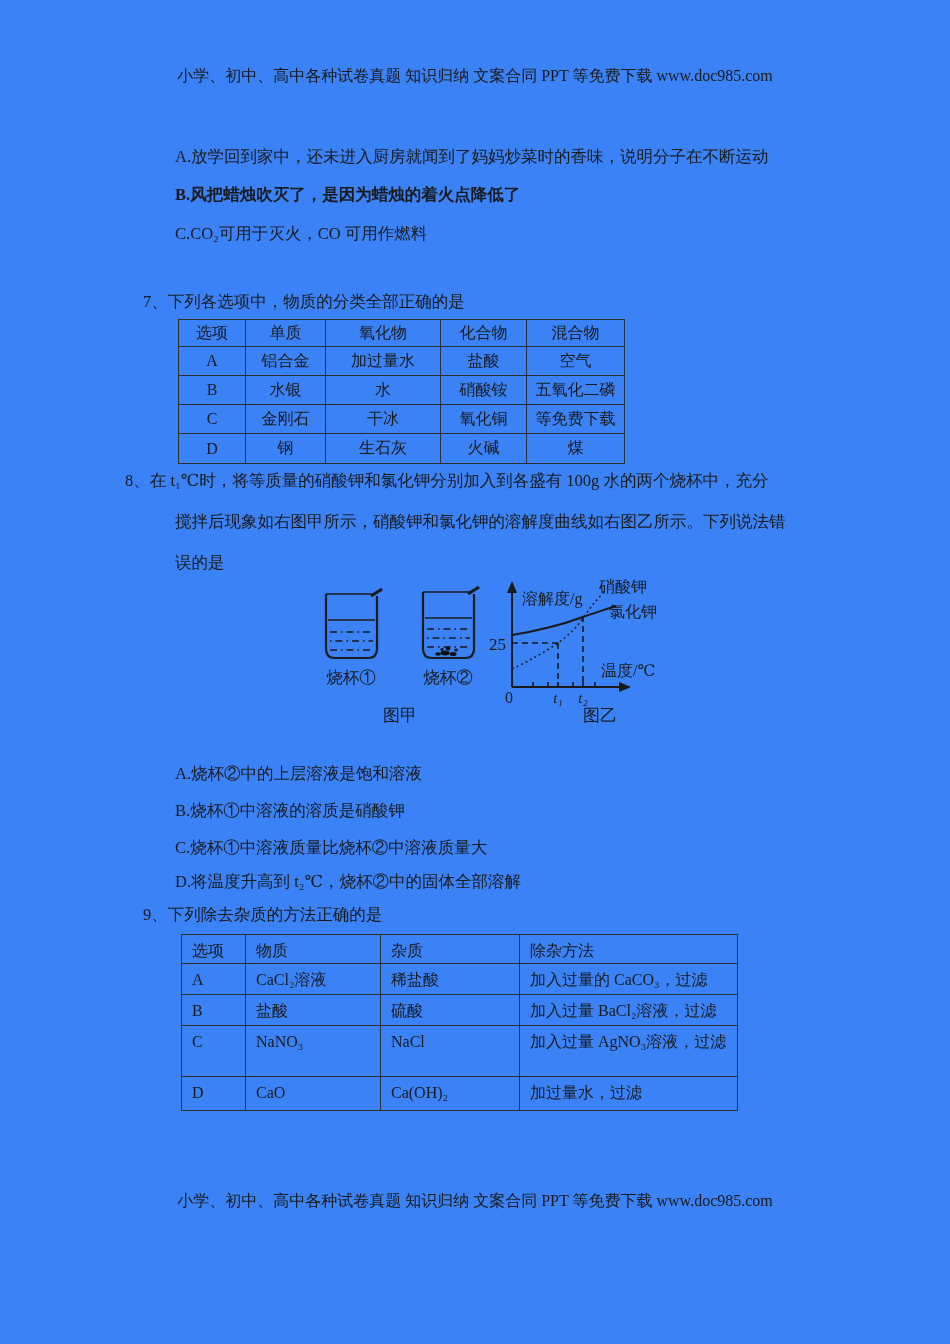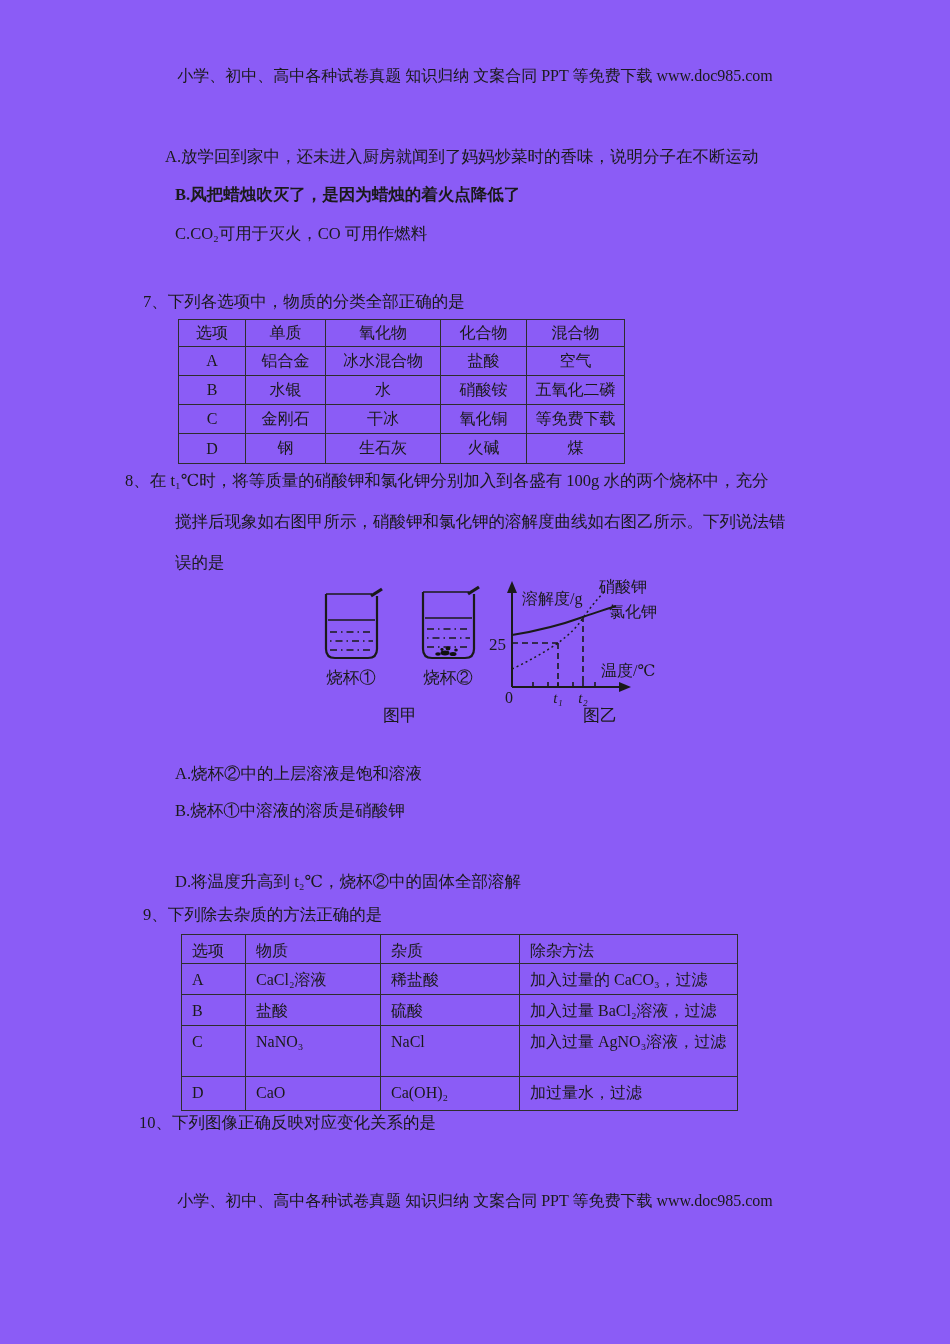--- a/index.html
+++ b/index.html
@@ -1,36 +1,36 @@
 <!DOCTYPE html>
 <html><head>
 <meta charset="utf-8">
 <style>
   html,body{margin:0;padding:0;background:#ffffff;}
   .page{
-    position:relative;width:950px;height:1344px;background:#8b5cf6;overflow:hidden;
+    position:relative;width:950px;height:1344px;background:#3b82f6;overflow:hidden;
     font-family:"Liberation Serif","DejaVu Serif",serif;color:#1a1a1a;
   }
   .line{position:absolute;white-space:nowrap;font-size:16.5px;line-height:1.2;}
   .center-line{position:absolute;left:0;width:950px;text-align:center;font-size:16px;white-space:nowrap;}
   table.tbl{position:absolute;border-collapse:collapse;table-layout:fixed;}
   table.tbl td{border:1px solid #2e2e2e;font-size:16px;color:#1a1a1a;overflow:hidden;}
   table.t7 td{text-align:center;vertical-align:middle;padding:0;}
   table.t9 td{text-align:left;vertical-align:top;padding:4px 4px 0 10px;line-height:1.45;}
   svg text{font-family:"Liberation Serif","DejaVu Serif",serif;fill:#1a1a1a;}
   .var{font-style:italic;}
 </style>
 </head>
 <body>
 
 <div class="page">
 
   <div class="center-line" style="top:66px;">小学、初中、高中各种试卷真题 知识归纳 文案合同 PPT 等免费下载  www.doc985.com</div>
 
-  <div class="line" style="left:165px;top:147px;text-align:right;">A.放学回到家中，还未进入厨房就闻到了妈妈炒菜时的香味，说明分子在不断运动</div>
+  <div class="line" style="left:175px;top:147px;text-align:right;">A.放学回到家中，还未进入厨房就闻到了妈妈炒菜时的香味，说明分子在不断运动</div>
   <div class="line" style="left:175px;top:185px;font-weight:bold;">B.风把蜡烛吹灭了，是因为蜡烛的着火点降低了</div>
   <div class="line" style="left:175px;top:224px;">C.CO₂可用于灭火，CO 可用作燃料</div>
 
   <div class="line" style="left:143px;top:292px;">7、下列各选项中，物质的分类全部正确的是</div>
 
   <table class="tbl t7" style="left:178px;top:319px;width:446px;">
     <colgroup>
         <col style="width:67px">
         <col style="width:80px">
         <col style="width:115px">
@@ -41,21 +41,21 @@
         <tr style="height:27px;">
       <td>选项</td>
       <td>单质</td>
       <td>氧化物</td>
       <td>化合物</td>
       <td>混合物</td>
     </tr>
     <tr style="height:29px;">
       <td>A</td>
       <td>铝合金</td>
-      <td>冰水混合物</td>
+      <td>加过量水</td>
       <td>盐酸</td>
       <td>空气</td>
     </tr>
     <tr style="height:29px;">
       <td>B</td>
       <td>水银</td>
       <td>水</td>
       <td>硝酸铵</td>
       <td>五氧化二磷</td>
     </tr>
@@ -142,20 +142,21 @@
     <text x="294" y="14" font-size="16">硝酸钾</text>
     <text x="304" y="39" font-size="16">氯化钾</text>
     <text x="204" y="125" font-size="16" text-anchor="middle">0</text>
     <text x="253" y="125" font-size="15" text-anchor="middle" class="var">t₁</text>
     <text x="278" y="125" font-size="15" text-anchor="middle" class="var">t₂</text>
     <text x="295" y="143" font-size="17" text-anchor="middle">图乙</text>
   </svg>
 
   <div class="line" style="left:175px;top:764px;">A.烧杯②中的上层溶液是饱和溶液</div>
   <div class="line" style="left:175px;top:801px;">B.烧杯①中溶液的溶质是硝酸钾</div>
+  <div class="line" style="left:175px;top:838px;">C.烧杯①中溶液质量比烧杯②中溶液质量大</div>
   <div class="line" style="left:175px;top:872px;">D.将温度升高到 t₂℃，烧杯②中的固体全部溶解</div>
 
   <div class="line" style="left:143px;top:905px;">9、下列除去杂质的方法正确的是</div>
 
   <table class="tbl t9" style="left:181px;top:934px;width:556px;">
     <colgroup>
         <col style="width:64px">
         <col style="width:135px">
         <col style="width:139px">
         <col style="width:218px">
@@ -187,17 +188,16 @@
     </tr>
     <tr style="height:34px;">
       <td>D</td>
       <td>CaO</td>
       <td>Ca(OH)₂</td>
       <td>加过量水，过滤</td>
     </tr>
   </tbody>
     </table>
 
-  <div class="line" style="left:139px;top:1113px;">10、下列图像正确反映对应变化关系的是</div>
 
   <div class="center-line" style="top:1191px;">小学、初中、高中各种试卷真题 知识归纳 文案合同 PPT 等免费下载  www.doc985.com</div>
 
 </div>
 
 </body></html>

